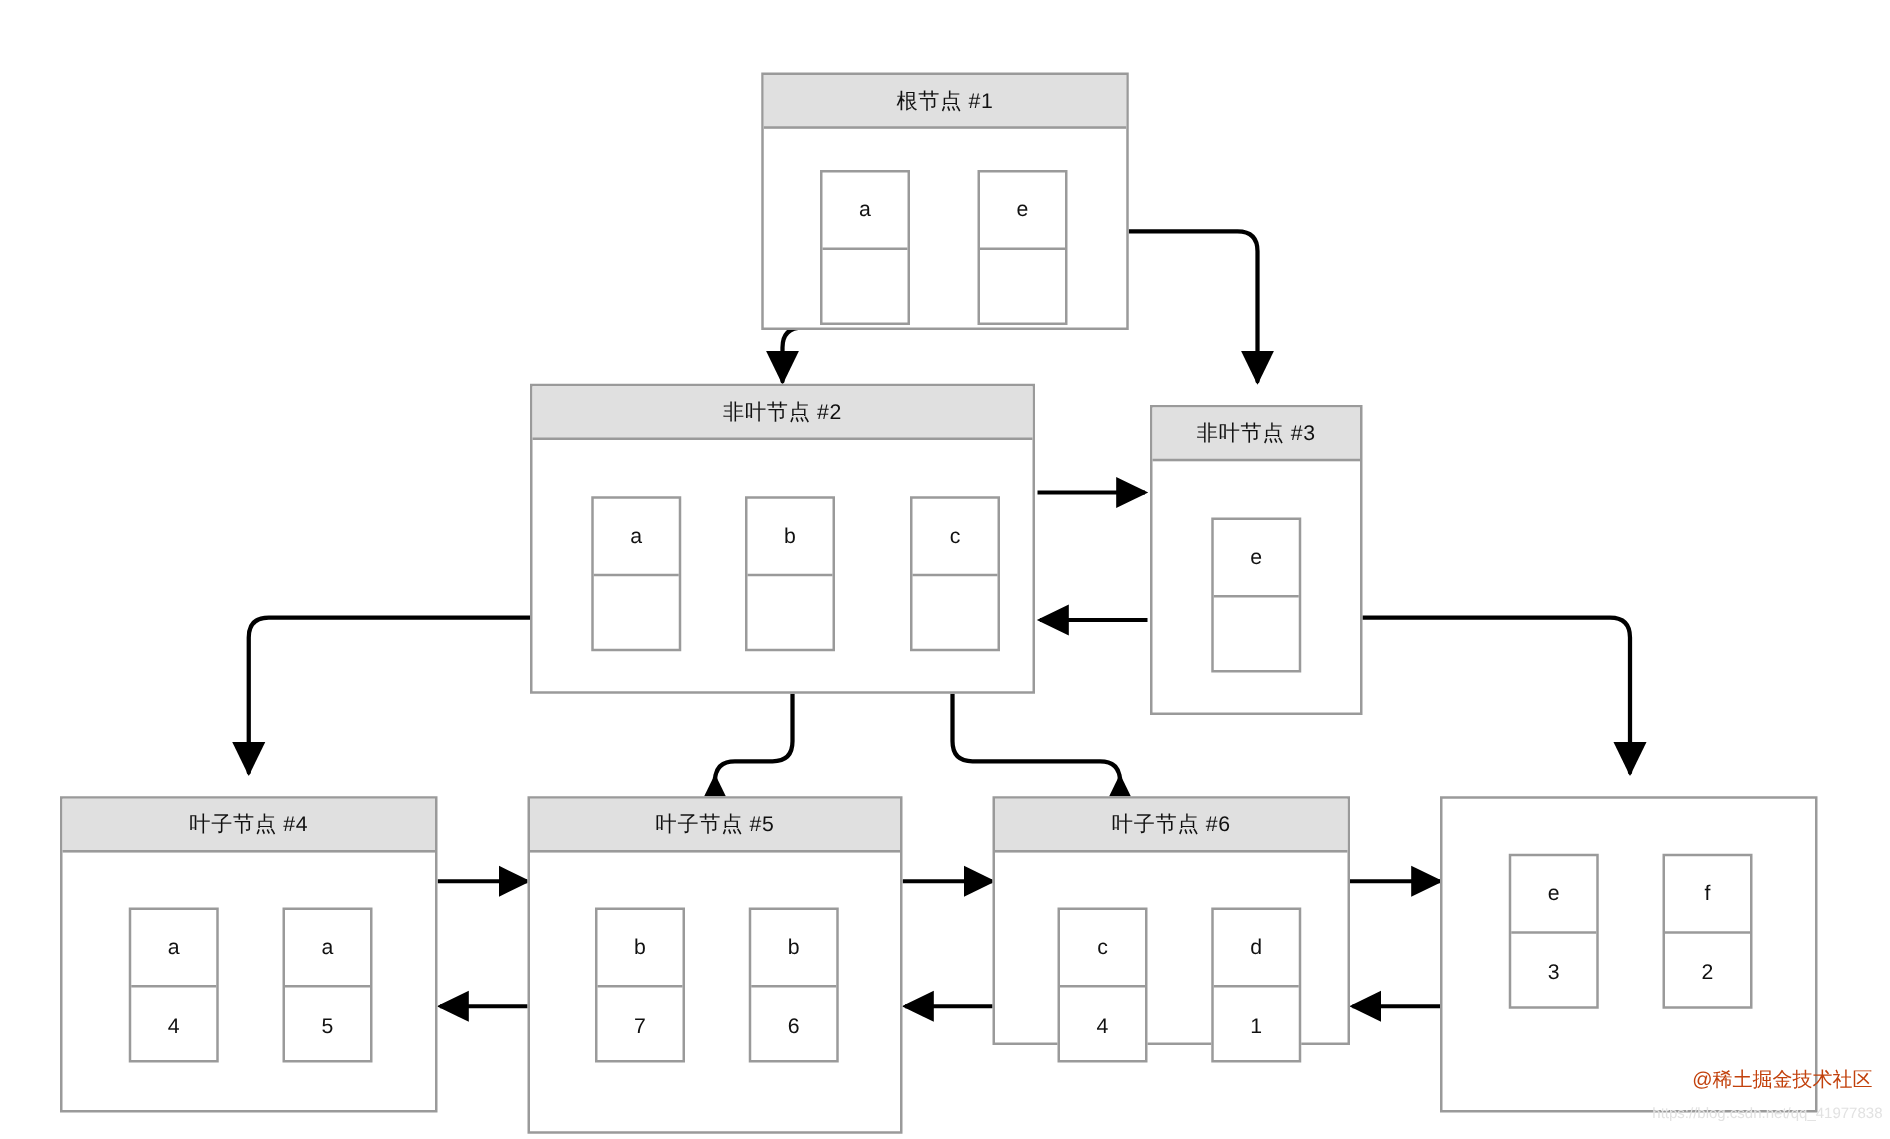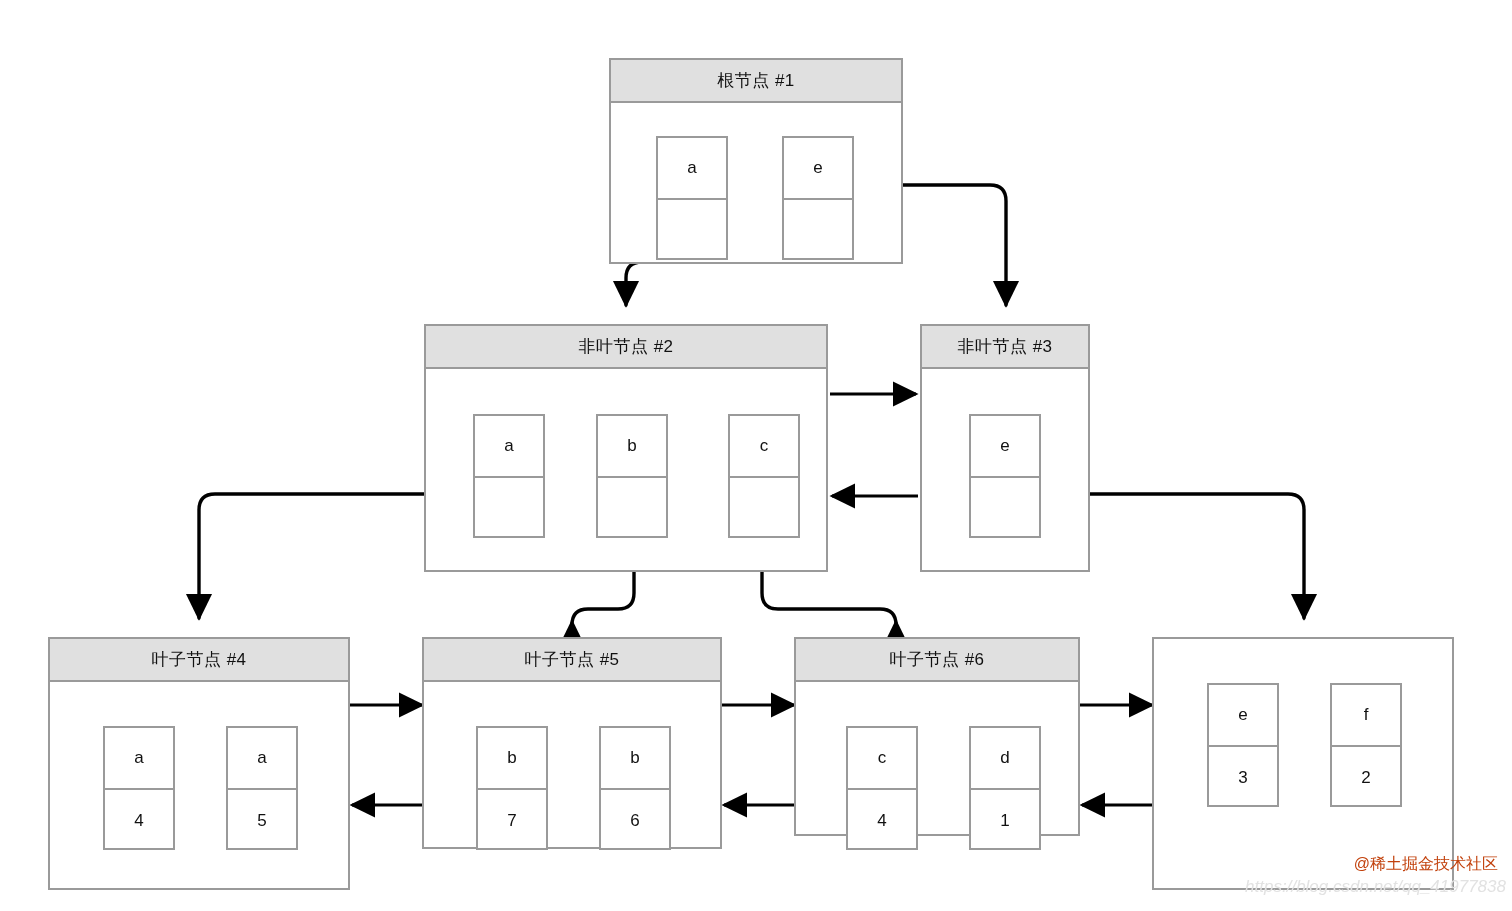--- a/index.html
+++ b/index.html
@@ -72,24 +72,23 @@
     right: 14px;
     bottom: 36px;
     font-size: 16px;
     color: #c2410c;
     white-space: nowrap;
   }
   .watermark-url {
     position: absolute;
     right: 6px;
     bottom: 14px;
-    font-size: 17px;
+    font-size: 12px;
     color: #e2e2e2;
     white-space: nowrap;
-    font-style: italic;
   }
 </style>
 </head>
 <body>
 
 <div id="canvas">
 
   <svg id="wires" viewBox="0 0 1512 911">
     <defs>
       <marker id="arw" markerWidth="9" markerHeight="9" refX="7.2" refY="4.5" orient="auto" markerUnits="strokeWidth">
@@ -180,21 +179,21 @@
         <div class="cell-key">a</div>
         <div class="cell-val"></div>
       </div>
       <div class="cell" style="left:171px; top:33px;">
         <div class="cell-key">e</div>
         <div class="cell-val"></div>
       </div>
     </div>
   </div>
 
-  <div class="node" style="left:424px; top:324px; width:404px; height:248px;">
+  <div class="node" style="left:424px; top:307px; width:404px; height:248px;">
     <div class="node-header">非叶节点 #2</div>
     <div class="node-body" style="height:201px;">
       <div class="cell" style="left:47px; top:45px;">
         <div class="cell-key">a</div>
         <div class="cell-val"></div>
       </div>
       <div class="cell" style="left:170px; top:45px;">
         <div class="cell-key">b</div>
         <div class="cell-val"></div>
       </div>
@@ -222,21 +221,21 @@
         <div class="cell-key">a</div>
         <div class="cell-val">4</div>
       </div>
       <div class="cell" style="left:176px; top:44px;">
         <div class="cell-key">a</div>
         <div class="cell-val">5</div>
       </div>
     </div>
   </div>
 
-  <div class="node" style="left:422px; top:637px; width:300px; height:212px;">
+  <div class="node" style="left:422px; top:637px; width:300px; height:270px;">
     <div class="node-header">叶子节点 #5</div>
     <div class="node-body" style="height:206px;">
       <div class="cell" style="left:52px; top:44px;">
         <div class="cell-key">b</div>
         <div class="cell-val">7</div>
       </div>
       <div class="cell" style="left:175px; top:44px;">
         <div class="cell-key">b</div>
         <div class="cell-val">6</div>
       </div>

